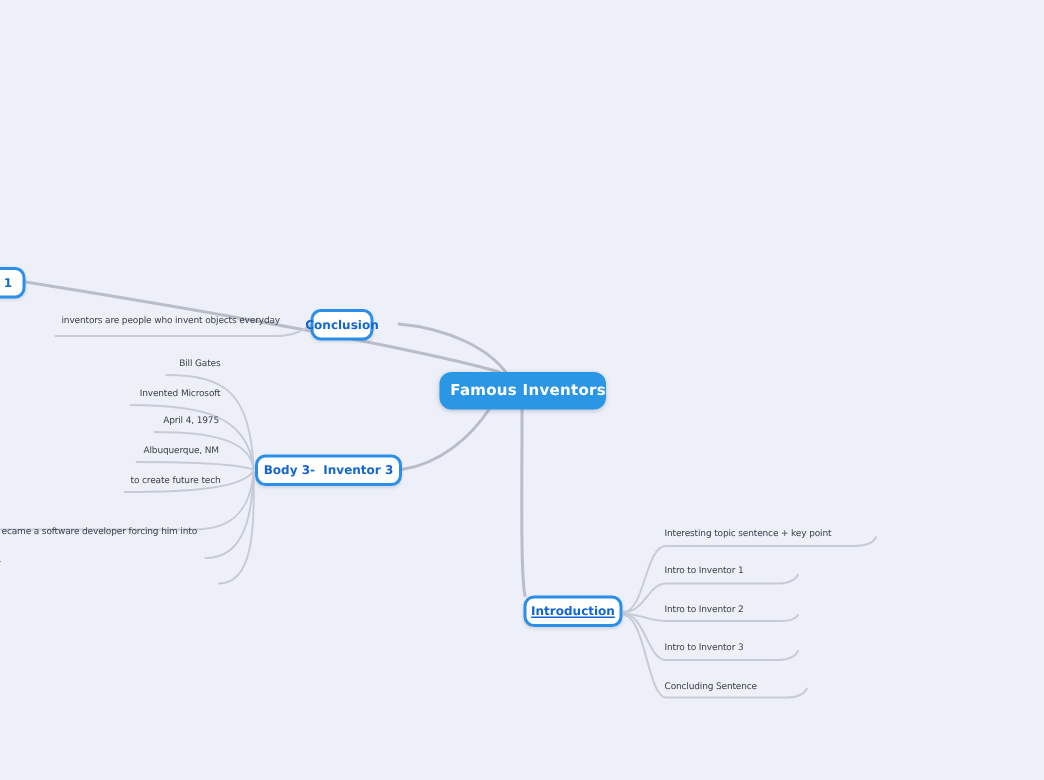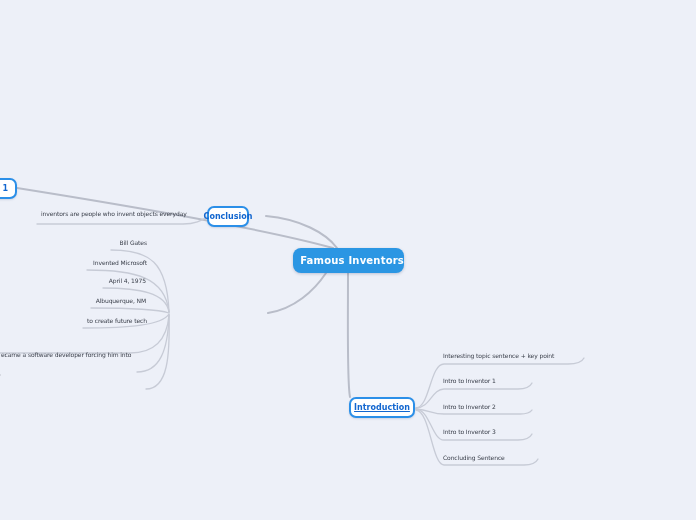--- a/index.html
+++ b/index.html
@@ -71,20 +71,23 @@
   </div>
 
   <div class="node" style="left:207px; top:206px; width:42px; height:21px;">
     <span>Conclusion</span>
   </div>
 
   <div class="node-root" style="left:293px; top:248px; width:111px; height:25px;">
     <span>Famous Inventors</span>
   </div>
 
+  <div class="node" style="left:170px; top:303px; width:98px; height:21px;">
+    <span>Body 3-  Inventor 3</span>
+  </div>
 
   <div class="node" style="left:349px; top:397px; width:66px; height:21px;text-decoration:underline;">
     <span>Introduction</span>
   </div>
 
   <div class="child-label" style="left:41px; top:210px;">inventors are people who invent objects everyday</div>
 
   <div class="child-label right-align" style="right:549px; top:239px;">Bill Gates</div>
   <div class="child-label right-align" style="right:549px; top:259px;">Invented Microsoft</div>
   <div class="child-label right-align" style="right:550px; top:277px;">April 4, 1975</div>

